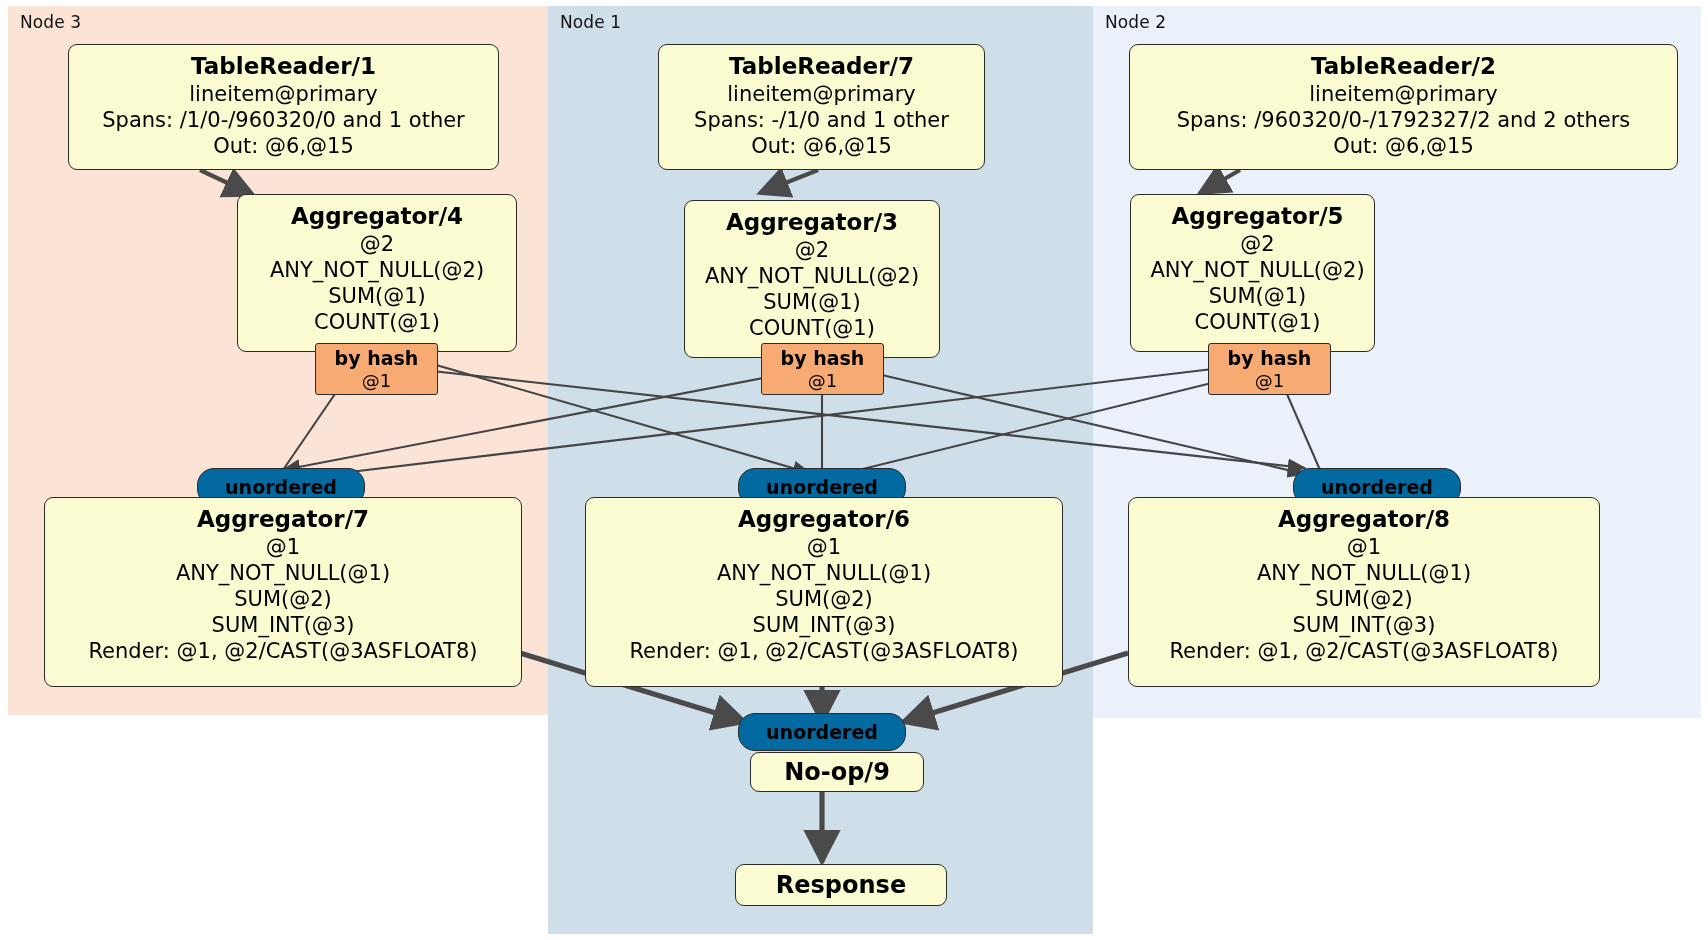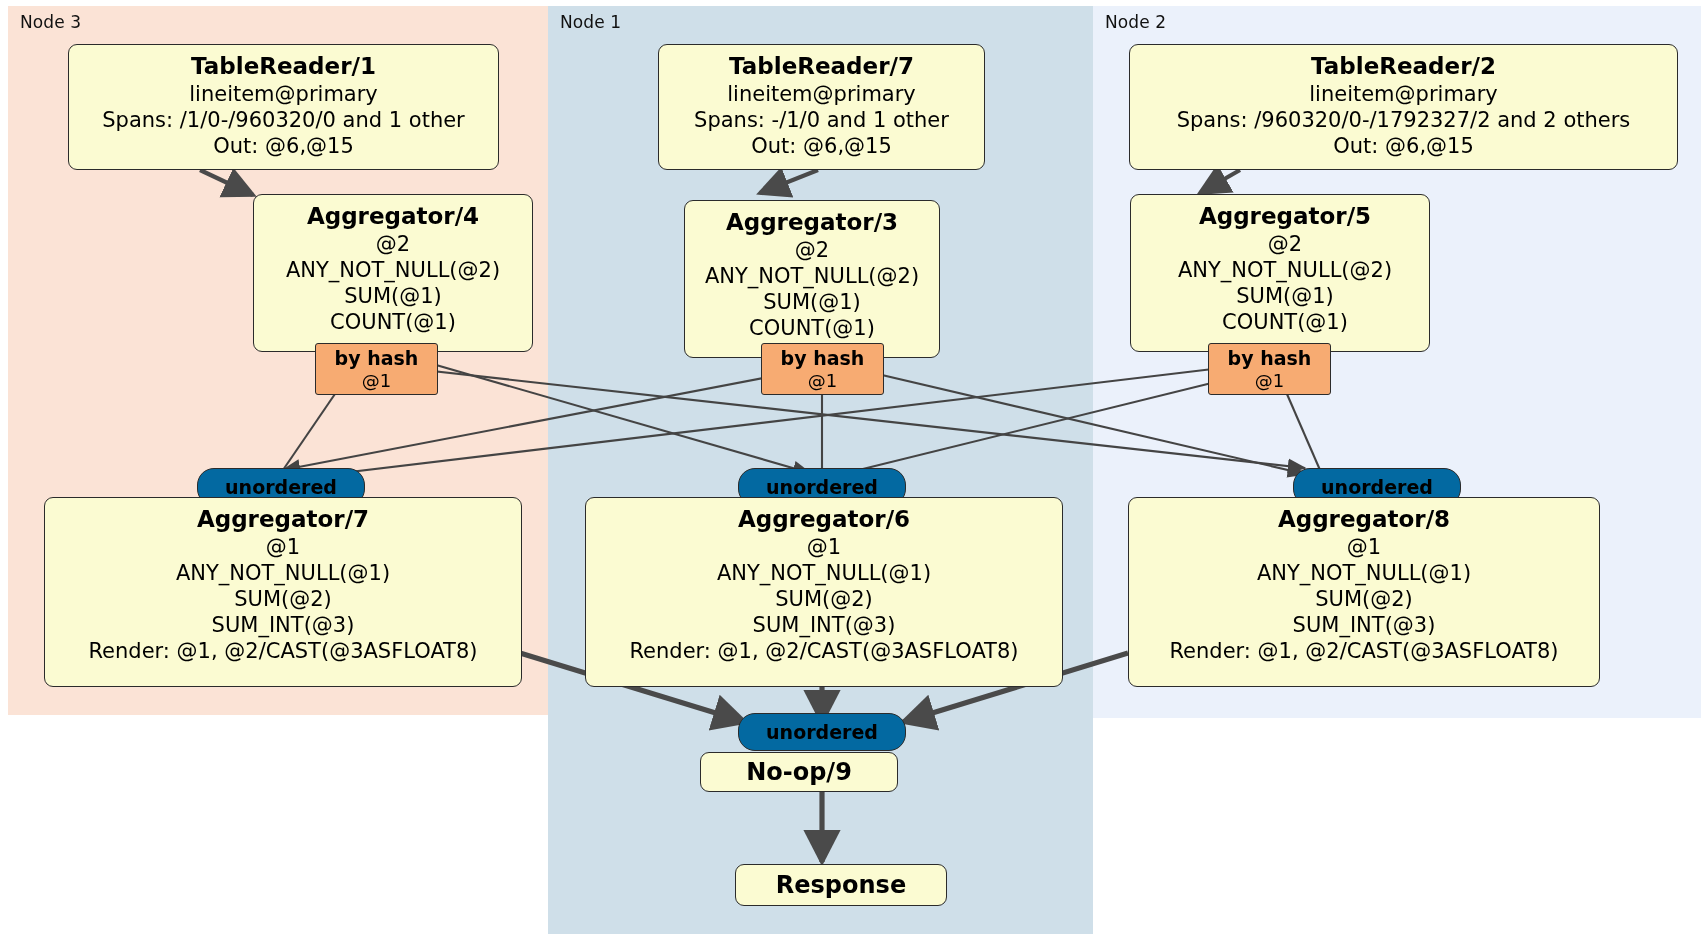--- a/index.html
+++ b/index.html
@@ -122,37 +122,37 @@
     <div class="ln">Out: @6,@15</div>
   </div>
 
   <div class="proc" style="left:1129px;top:44px;width:549px;height:126px;">
     <div class="ttl">TableReader/2</div>
     <div class="ln">lineitem@primary</div>
     <div class="ln">Spans: /960320/0-/1792327/2 and 2 others</div>
     <div class="ln">Out: @6,@15</div>
   </div>
 
-  <div class="proc" style="left:237px;top:194px;width:280px;height:158px;margin-left:16px;">
+  <div class="proc" style="left:237px;top:194px;width:280px;height:158px;">
     <div class="ttl">Aggregator/4</div>
     <div class="ln">@2</div>
     <div class="ln">ANY_NOT_NULL(@2)</div>
     <div class="ln">SUM(@1)</div>
     <div class="ln">COUNT(@1)</div>
   </div>
 
   <div class="proc" style="left:684px;top:200px;width:256px;height:158px;">
     <div class="ttl">Aggregator/3</div>
     <div class="ln">@2</div>
     <div class="ln">ANY_NOT_NULL(@2)</div>
     <div class="ln">SUM(@1)</div>
     <div class="ln">COUNT(@1)</div>
   </div>
 
-  <div class="proc" style="left:1130px;top:194px;width:300px;height:158px;padding-left:20px;">
+  <div class="proc" style="left:1130px;top:194px;width:245px;height:158px;padding-left:20px;">
     <div class="ttl">Aggregator/5</div>
     <div class="ln">@2</div>
     <div class="ln">ANY_NOT_NULL(@2)</div>
     <div class="ln">SUM(@1)</div>
     <div class="ln">COUNT(@1)</div>
   </div>
 
   <div class="badge hash" style="left:315px;top:343px;width:123px;height:52px;">
     <div class="b1">by hash</div>
     <div class="b2">@1</div>
@@ -204,21 +204,21 @@
     <div class="ln">ANY_NOT_NULL(@1)</div>
     <div class="ln">SUM(@2)</div>
     <div class="ln">SUM_INT(@3)</div>
     <div class="ln">Render: @1, @2/CAST(@3ASFLOAT8)</div>
   </div>
 
   <div class="badge unord" style="left:738px;top:713px;width:168px;height:38px;">
     <div class="b1">unordered</div>
   </div>
 
-  <div class="proc compact" style="left:700px;top:752px;width:198px;height:40px;">
+  <div class="proc compact" style="left:750px;top:752px;width:174px;height:40px;">
     <div class="ttl">No-op/9</div>
   </div>
 
   <div class="proc compact" style="left:735px;top:864px;width:212px;height:42px;">
     <div class="ttl">Response</div>
   </div>
 
 </div>
 
 </body></html>

